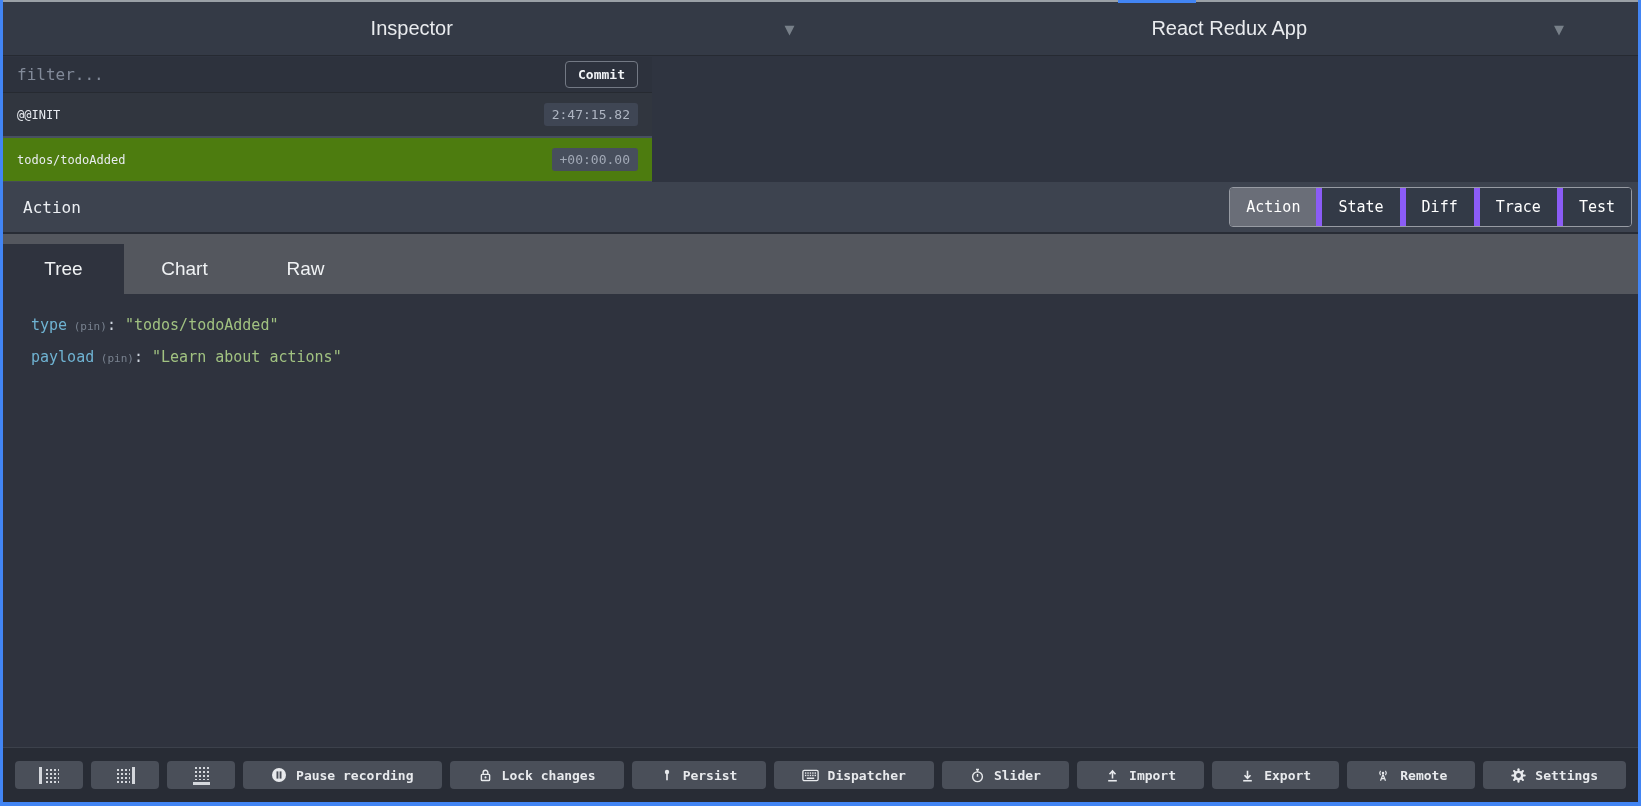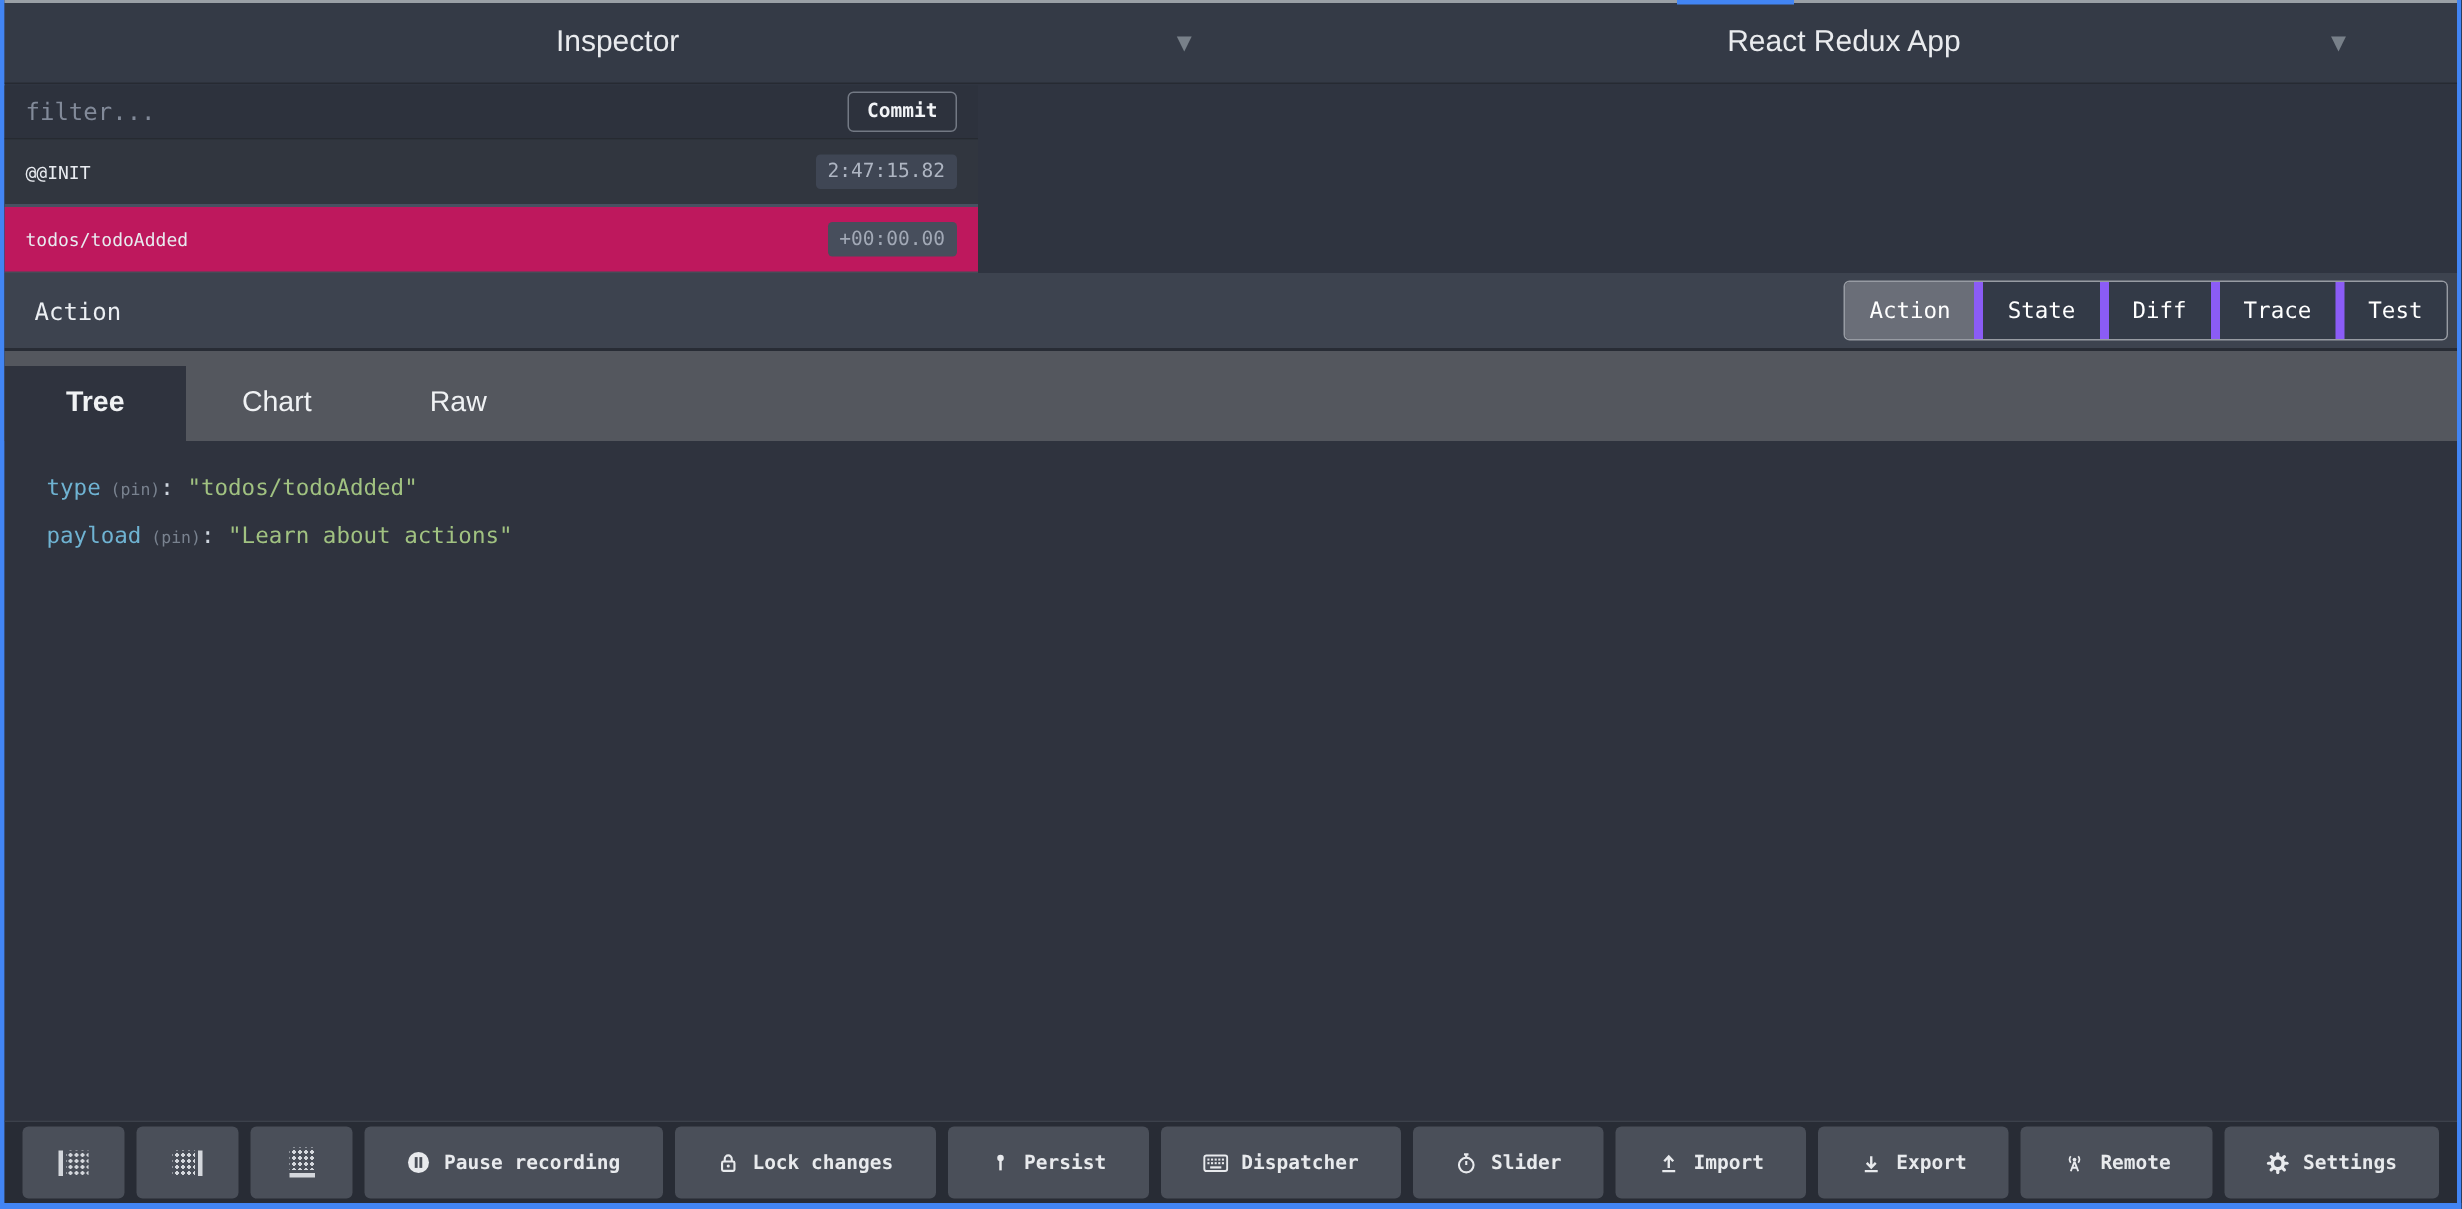--- a/index.html
+++ b/index.html
@@ -31,21 +31,21 @@
   .filter-row { height:36px; flex:0 0 36px; display:flex; align-items:center; background:#2d323d;
     border-bottom:1px solid #262a31; padding:0 14px; }
   .filter-input { flex:1; background:transparent; border:none; outline:none;
     font-family:"DejaVu Sans Mono", monospace; font-size:16px; color:#dfe3ea; }
   .filter-input::placeholder { color:#828a99; opacity:1; }
   .commit-btn { background:transparent; color:#f2f4f7; border:1px solid #737984; border-radius:4px;
     font-family:"DejaVu Sans Mono", monospace; font-size:13px; font-weight:bold;
     padding:5px 12px; cursor:pointer; }
   .action-row { height:45px; flex:0 0 45px; display:flex; align-items:center; justify-content:space-between;
     padding:0 14px; background:#31363f; border-bottom:2px solid #485061; cursor:pointer; }
-  .action-row.selected { background:#be185d; border-bottom:1px solid #454b57; height:44px; flex-basis:44px; }
+  .action-row.selected { background:#4d7c0f; border-bottom:1px solid #454b57; height:44px; flex-basis:44px; }
   .action-name { color:#e8ebf0; font-size:12px; }
   .action-time { background:#3f4654; color:#aeb5c2; font-size:13px; padding:4px 8px; border-radius:3px; }
   .action-row.selected .action-time { background:#474e5c; color:#a2a9b6; }
 
   
   .v-divider { width:3px; background:#4b515c; cursor:col-resize; }
 
   
   .right-panel { flex:1; display:flex; flex-direction:column; background:#2f333e; }
   .action-header { height:52px; flex:0 0 52px; background:#3d434f; border-bottom:2px solid #282c35;
@@ -53,33 +53,33 @@
   .panel-title { color:#eceff3; font-size:16px; }
   .tab-group { display:flex; border:1px solid #979ba3; border-radius:4px; overflow:hidden; height:40px; }
   .tab { background:#333a47; color:#fff; border:none; border-left:6px solid #8b5cf6; cursor:pointer;
     font-family:"DejaVu Sans Mono", monospace; font-size:15px; padding:0 16px; }
   .tab:first-child { border-left:none; }
   .tab.selected { background:#6a6e78; }
 
   .subtab-bar { height:60px; flex:0 0 60px; background:#54575e; display:flex; align-items:flex-end; }
   .subtab { width:121px; height:50px; border:none; background:transparent; cursor:pointer;
     font-family:"Liberation Sans", sans-serif; font-size:19px; color:#f0f2f4; }
-  .subtab.selected { background:#2f333e;font-weight:bold; }
+  .subtab.selected { background:#2f333e; }
 
   .tree-content { flex:1; padding:16px 0 0 28px; }
   .tree-row { line-height:30px; font-size:15px; white-space:pre; }
   .t-key { color:#6fb3d2; cursor:pointer; }
   .t-pin { color:#79828f; font-size:11px; cursor:pointer; }
   .t-colon { color:#cfd6df; }
   .t-val { color:#a1c281; }
 
   
   .toolbar { position:absolute; left:0; right:0; bottom:0; height:55px; background:#282c35;
     border-top:1px solid #3c414b; display:flex; align-items:center; gap:8px; padding:0 12px; }
-  .tb-btn { height:48px; background:#4a4f59; border:none; border-radius:4px; color:#e8eaed;
+  .tb-btn { height:28px; background:#4a4f59; border:none; border-radius:4px; color:#e8eaed;
     display:flex; align-items:center; justify-content:center; gap:9px; cursor:pointer;
     font-family:"DejaVu Sans Mono", monospace; font-size:13px; font-weight:bold; }
   .tb-btn.square { width:68px; flex:0 0 68px; }
   .tb-btn.labeled { flex:1 1 auto; padding:0 14px; }
   .pane-icon { display:flex; align-items:center; }
   .pane-icon.col { flex-direction:column; }
   .dots { width:15px; height:17px;
     background-image:radial-gradient(#d4d7dc 1.1px, transparent 1.3px);
     background-size:4px 4px; background-position:1px 1px; }
   .dots.wide { width:17px; height:15px; }

